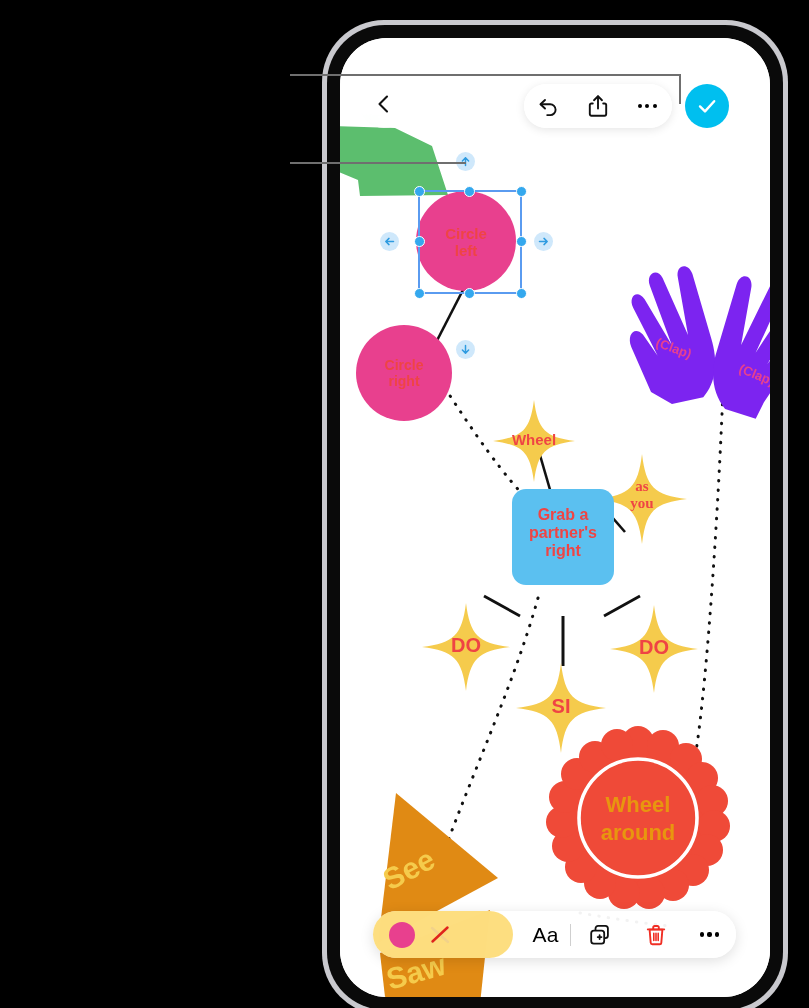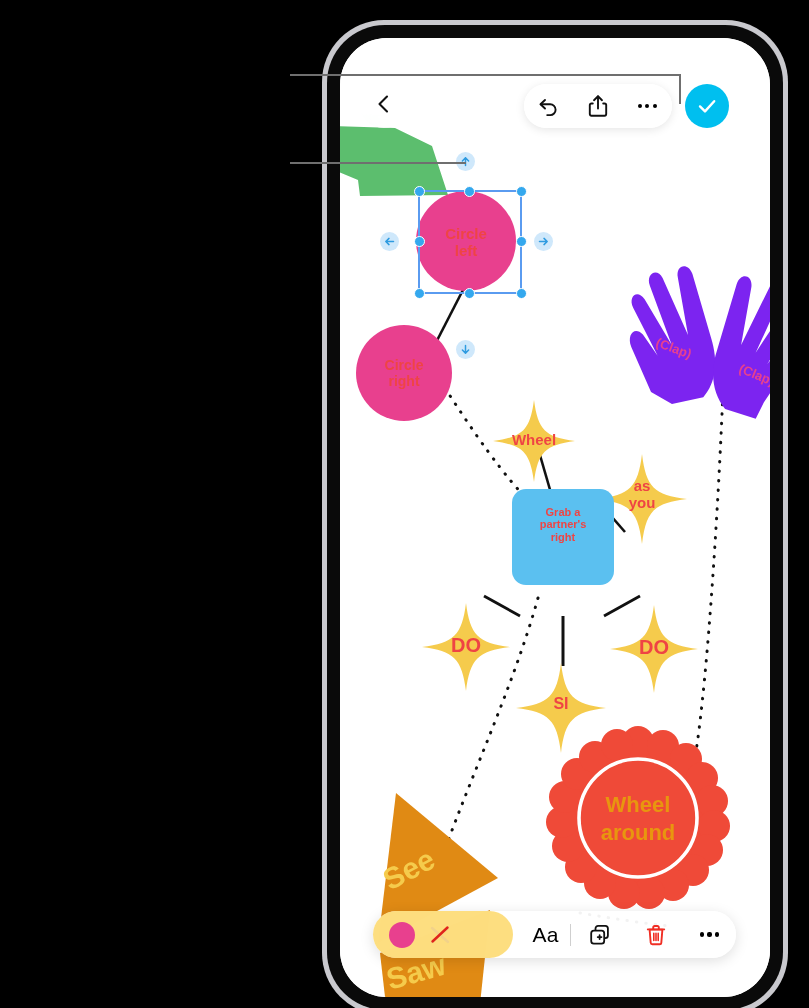--- a/index.html
+++ b/index.html
@@ -271,36 +271,36 @@
         <div>left</div>
       </div>
 
       <div class="node-label" style="left:14px; top:320px; width:100px; font-size:14px;">
         <div>Circle</div>
         <div>right</div>
       </div>
 
       <div class="node-label" style="left:154px; top:394px; width:80px; font-size:15px;">Wheel</div>
 
-      <div class="node-label" style="left:272px; top:440px; width:60px; font-size:15px;">
+      <div class="node-label" style="left:272px; top:440px; width:60px; font-size:15px;font-family:Liberation Serif, serif;">
         <div>as</div>
         <div>you</div>
       </div>
 
-      <div class="node-label" style="left:172px; top:468px; width:102px; font-size:11px;">
+      <div class="node-label" style="left:172px; top:468px; width:102px; font-size:16px;">
         <div>Grab a</div>
         <div>partner's</div>
         <div>right</div>
       </div>
 
       <div class="node-label" style="left:96px; top:596px; width:60px; font-size:20px;">DO</div>
 
       <div class="node-label" style="left:284px; top:598px; width:60px; font-size:20px;">DO</div>
 
-      <div class="node-label" style="left:191px; top:657px; width:60px; font-size:16px;">SI</div>
+      <div class="node-label" style="left:191px; top:657px; width:60px; font-size:20px;">SI</div>
     </div>
 
     <div class="sel-box">
       <span class="handle h-tl"></span>
       <span class="handle h-tc"></span>
       <span class="handle h-tr"></span>
       <span class="handle h-ml"></span>
       <span class="handle h-mr"></span>
       <span class="handle h-bl"></span>
       <span class="handle h-bc"></span>

